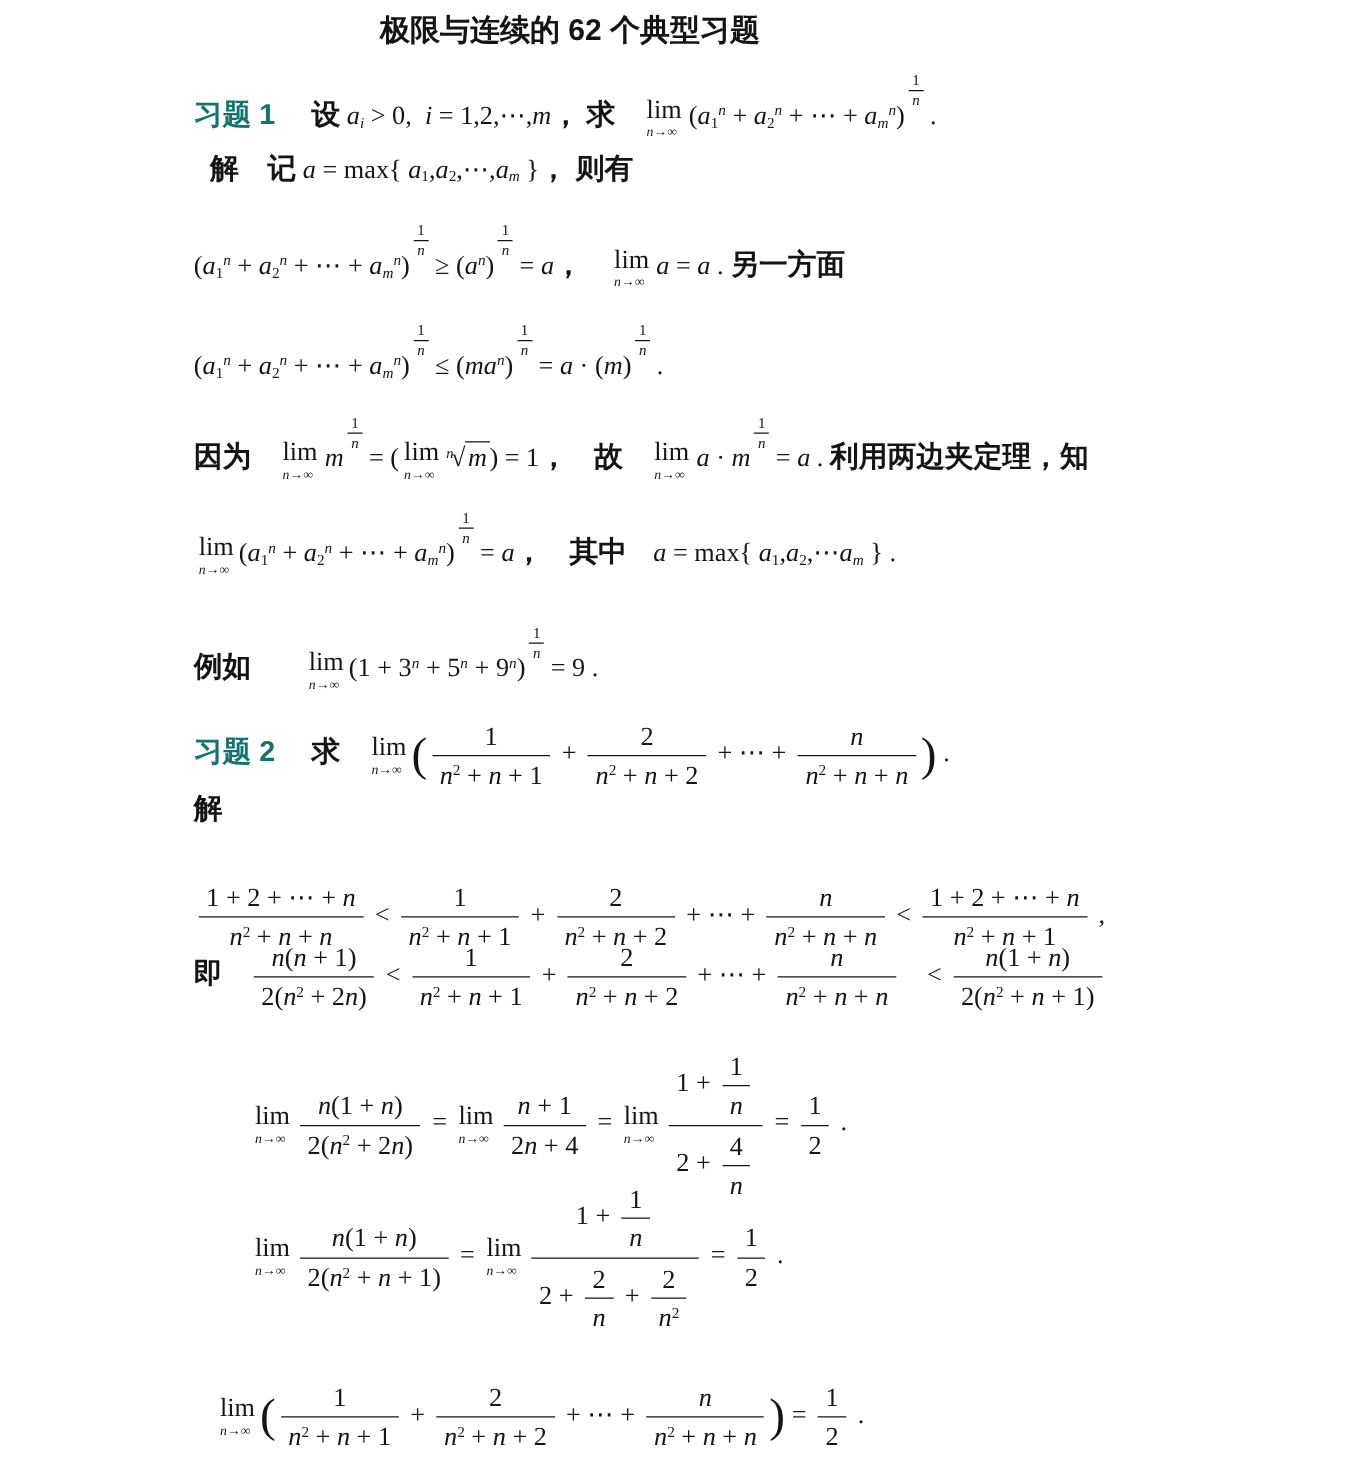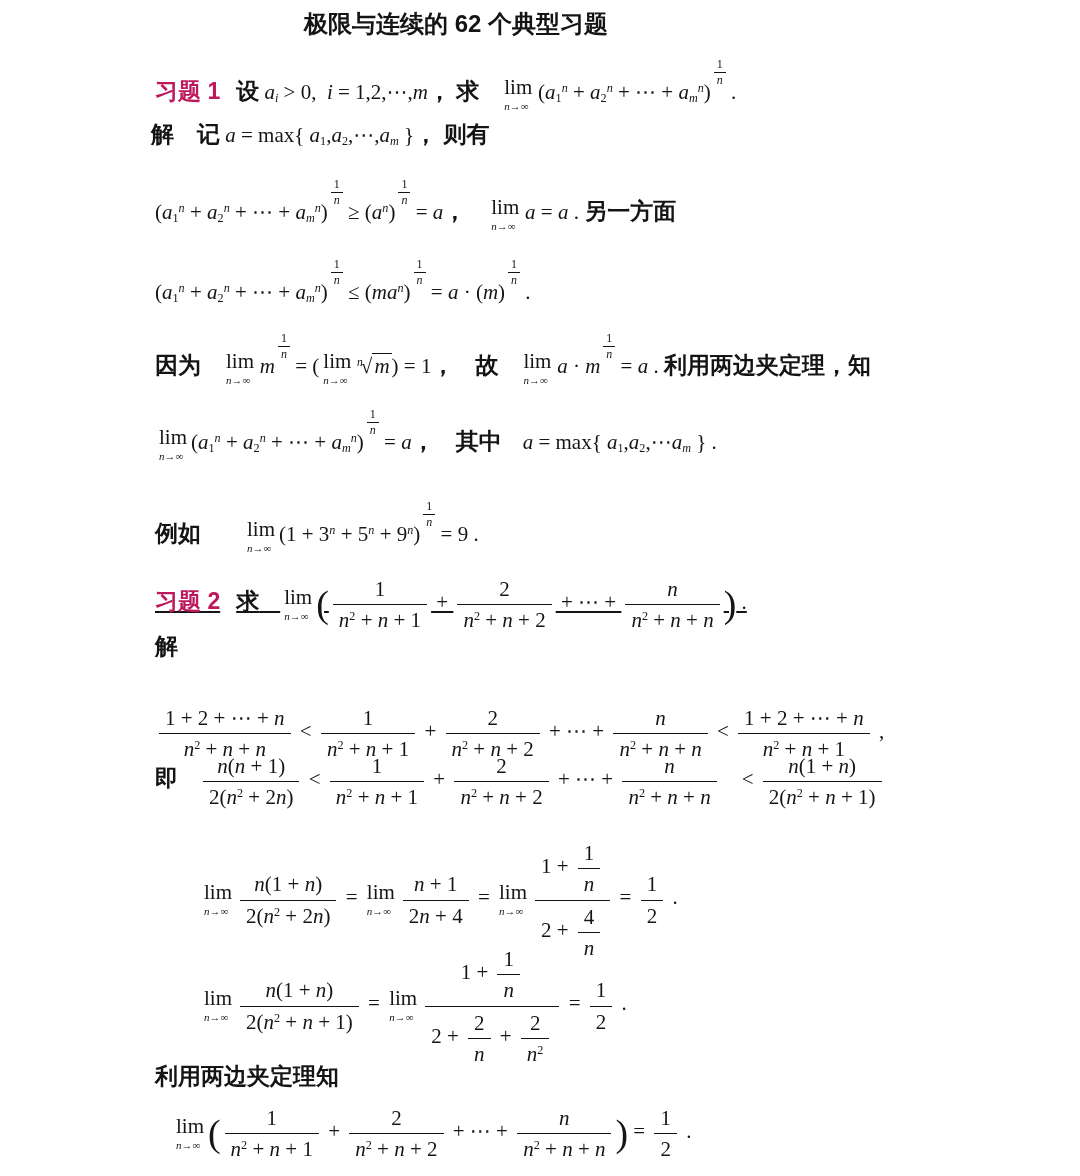--- a/index.html
+++ b/index.html
@@ -17,21 +17,21 @@
     font-weight:700; font-size:24px; color:#141414;
   }
 
   .line { position:absolute; white-space:nowrap; font-size:21px; line-height:1.25; }
   .cn {
     font-family:"Liberation Sans","DejaVu Sans",sans-serif;
     font-weight:700; font-style:normal; font-size:23px; color:#141414;
   }
   .red {
     font-family:"Liberation Sans","DejaVu Sans",sans-serif;
-    font-weight:700; font-size:23px; color:#be185d; margin-right:16px;
+    font-weight:700; font-size:23px; color:#0f766e; margin-right:29px;
   }
   i { font-style:italic; }
   sub { font-size:0.58em; vertical-align:-0.25em; font-style:normal; }
   sup { font-size:0.58em; vertical-align:0.55em; font-style:normal; }
 
   
   .frac { display:inline-block; vertical-align:middle; text-align:center; margin:0 4px; }
   .frac .fn { display:block; border-bottom:1.5px solid #141414; padding:1px 6px 2px; }
   .frac .fd { display:block; padding:2px 6px 0; }
 
@@ -49,27 +49,27 @@
 
   
   .rt sup { font-size:0.55em; vertical-align:0.65em; margin-right:-2px; }
   .rad { border-top:1.5px solid #141414; padding:0 2px; }
 
   
   .par { font-size:1.8em; font-weight:400; vertical-align:middle; line-height:0.9; }
 
   
   #l-ex1   { top:58px;   left:155px; }
-  #l-sol1  { top:120px;  left:151px; }
+  #l-sol1  { top:120px;  left:168px; }
   #l-ge    { top:178px;  left:155px; }
   #l-le    { top:258px;  left:155px; }
   #l-yw    { top:332px;  left:155px; }
   #l-cc    { top:408px;  left:155px; }
   #l-eg    { top:500px;  left:155px; }
-  #l-ex2   { top:575px;  left:155px;text-decoration:underline; }
+  #l-ex2   { top:575px;  left:155px; }
   #l-jie   { top:632px;  left:155px; }
   #l-chain { top:680px;  left:155px;margin-top:24px; }
   #l-ji    { top:752px;  left:155px; }
   #l-c1    { top:838px;  left:200px; }
   #l-c2    { top:944px;  left:200px; }
   #l-sq    { top:1062px; left:155px; }
   #l-fin   { top:1104px; left:172px; }
 </style>
 </head>
 <body>
@@ -123,21 +123,18 @@
   </div>
 
   <div class="line" id="l-c1">
     <span><span class="lim"><span class="lw">lim</span><span class="ls"><i>n</i>→∞</span></span><span class="frac"><span class="fn"><i>n</i>(1 + <i>n</i>)</span><span class="fd">2(<i>n</i><sup>2</sup> + 2<i>n</i>)</span></span> = <span class="lim"><span class="lw">lim</span><span class="ls"><i>n</i>→∞</span></span><span class="frac"><span class="fn"><i>n</i> + 1</span><span class="fd">2<i>n</i> + 4</span></span> = <span class="lim"><span class="lw">lim</span><span class="ls"><i>n</i>→∞</span></span><span class="frac"><span class="fn">1 + <span class="frac"><span class="fn">1</span><span class="fd"><i>n</i></span></span></span><span class="fd">2 + <span class="frac"><span class="fn">4</span><span class="fd"><i>n</i></span></span></span></span> = <span class="frac"><span class="fn">1</span><span class="fd">2</span></span> .</span>
   </div>
 
   <div class="line" id="l-c2">
     <span><span class="lim"><span class="lw">lim</span><span class="ls"><i>n</i>→∞</span></span><span class="frac"><span class="fn"><i>n</i>(1 + <i>n</i>)</span><span class="fd">2(<i>n</i><sup>2</sup> + <i>n</i> + 1)</span></span> = <span class="lim"><span class="lw">lim</span><span class="ls"><i>n</i>→∞</span></span><span class="frac"><span class="fn">1 + <span class="frac"><span class="fn">1</span><span class="fd"><i>n</i></span></span></span><span class="fd">2 + <span class="frac"><span class="fn">2</span><span class="fd"><i>n</i></span></span> + <span class="frac"><span class="fn">2</span><span class="fd"><i>n</i><sup>2</sup></span></span></span></span> = <span class="frac"><span class="fn">1</span><span class="fd">2</span></span> .</span>
   </div>
 
-  <div class="line" id="l-sq">
-    <span class="cn">利用两边夹定理知</span>
-  </div>
 
   <div class="line" id="l-fin">
     <span><span class="lim"><span class="lw">lim</span><span class="ls"><i>n</i>→∞</span></span><span class="par">(</span><span class="frac"><span class="fn">1</span><span class="fd"><i>n</i><sup>2</sup> + <i>n</i> + 1</span></span> + <span class="frac"><span class="fn">2</span><span class="fd"><i>n</i><sup>2</sup> + <i>n</i> + 2</span></span> + ⋯ + <span class="frac"><span class="fn"><i>n</i></span><span class="fd"><i>n</i><sup>2</sup> + <i>n</i> + <i>n</i></span></span><span class="par">)</span> = <span class="frac"><span class="fn">1</span><span class="fd">2</span></span> .</span>
   </div>
 
 </div>
 
 </body></html>

